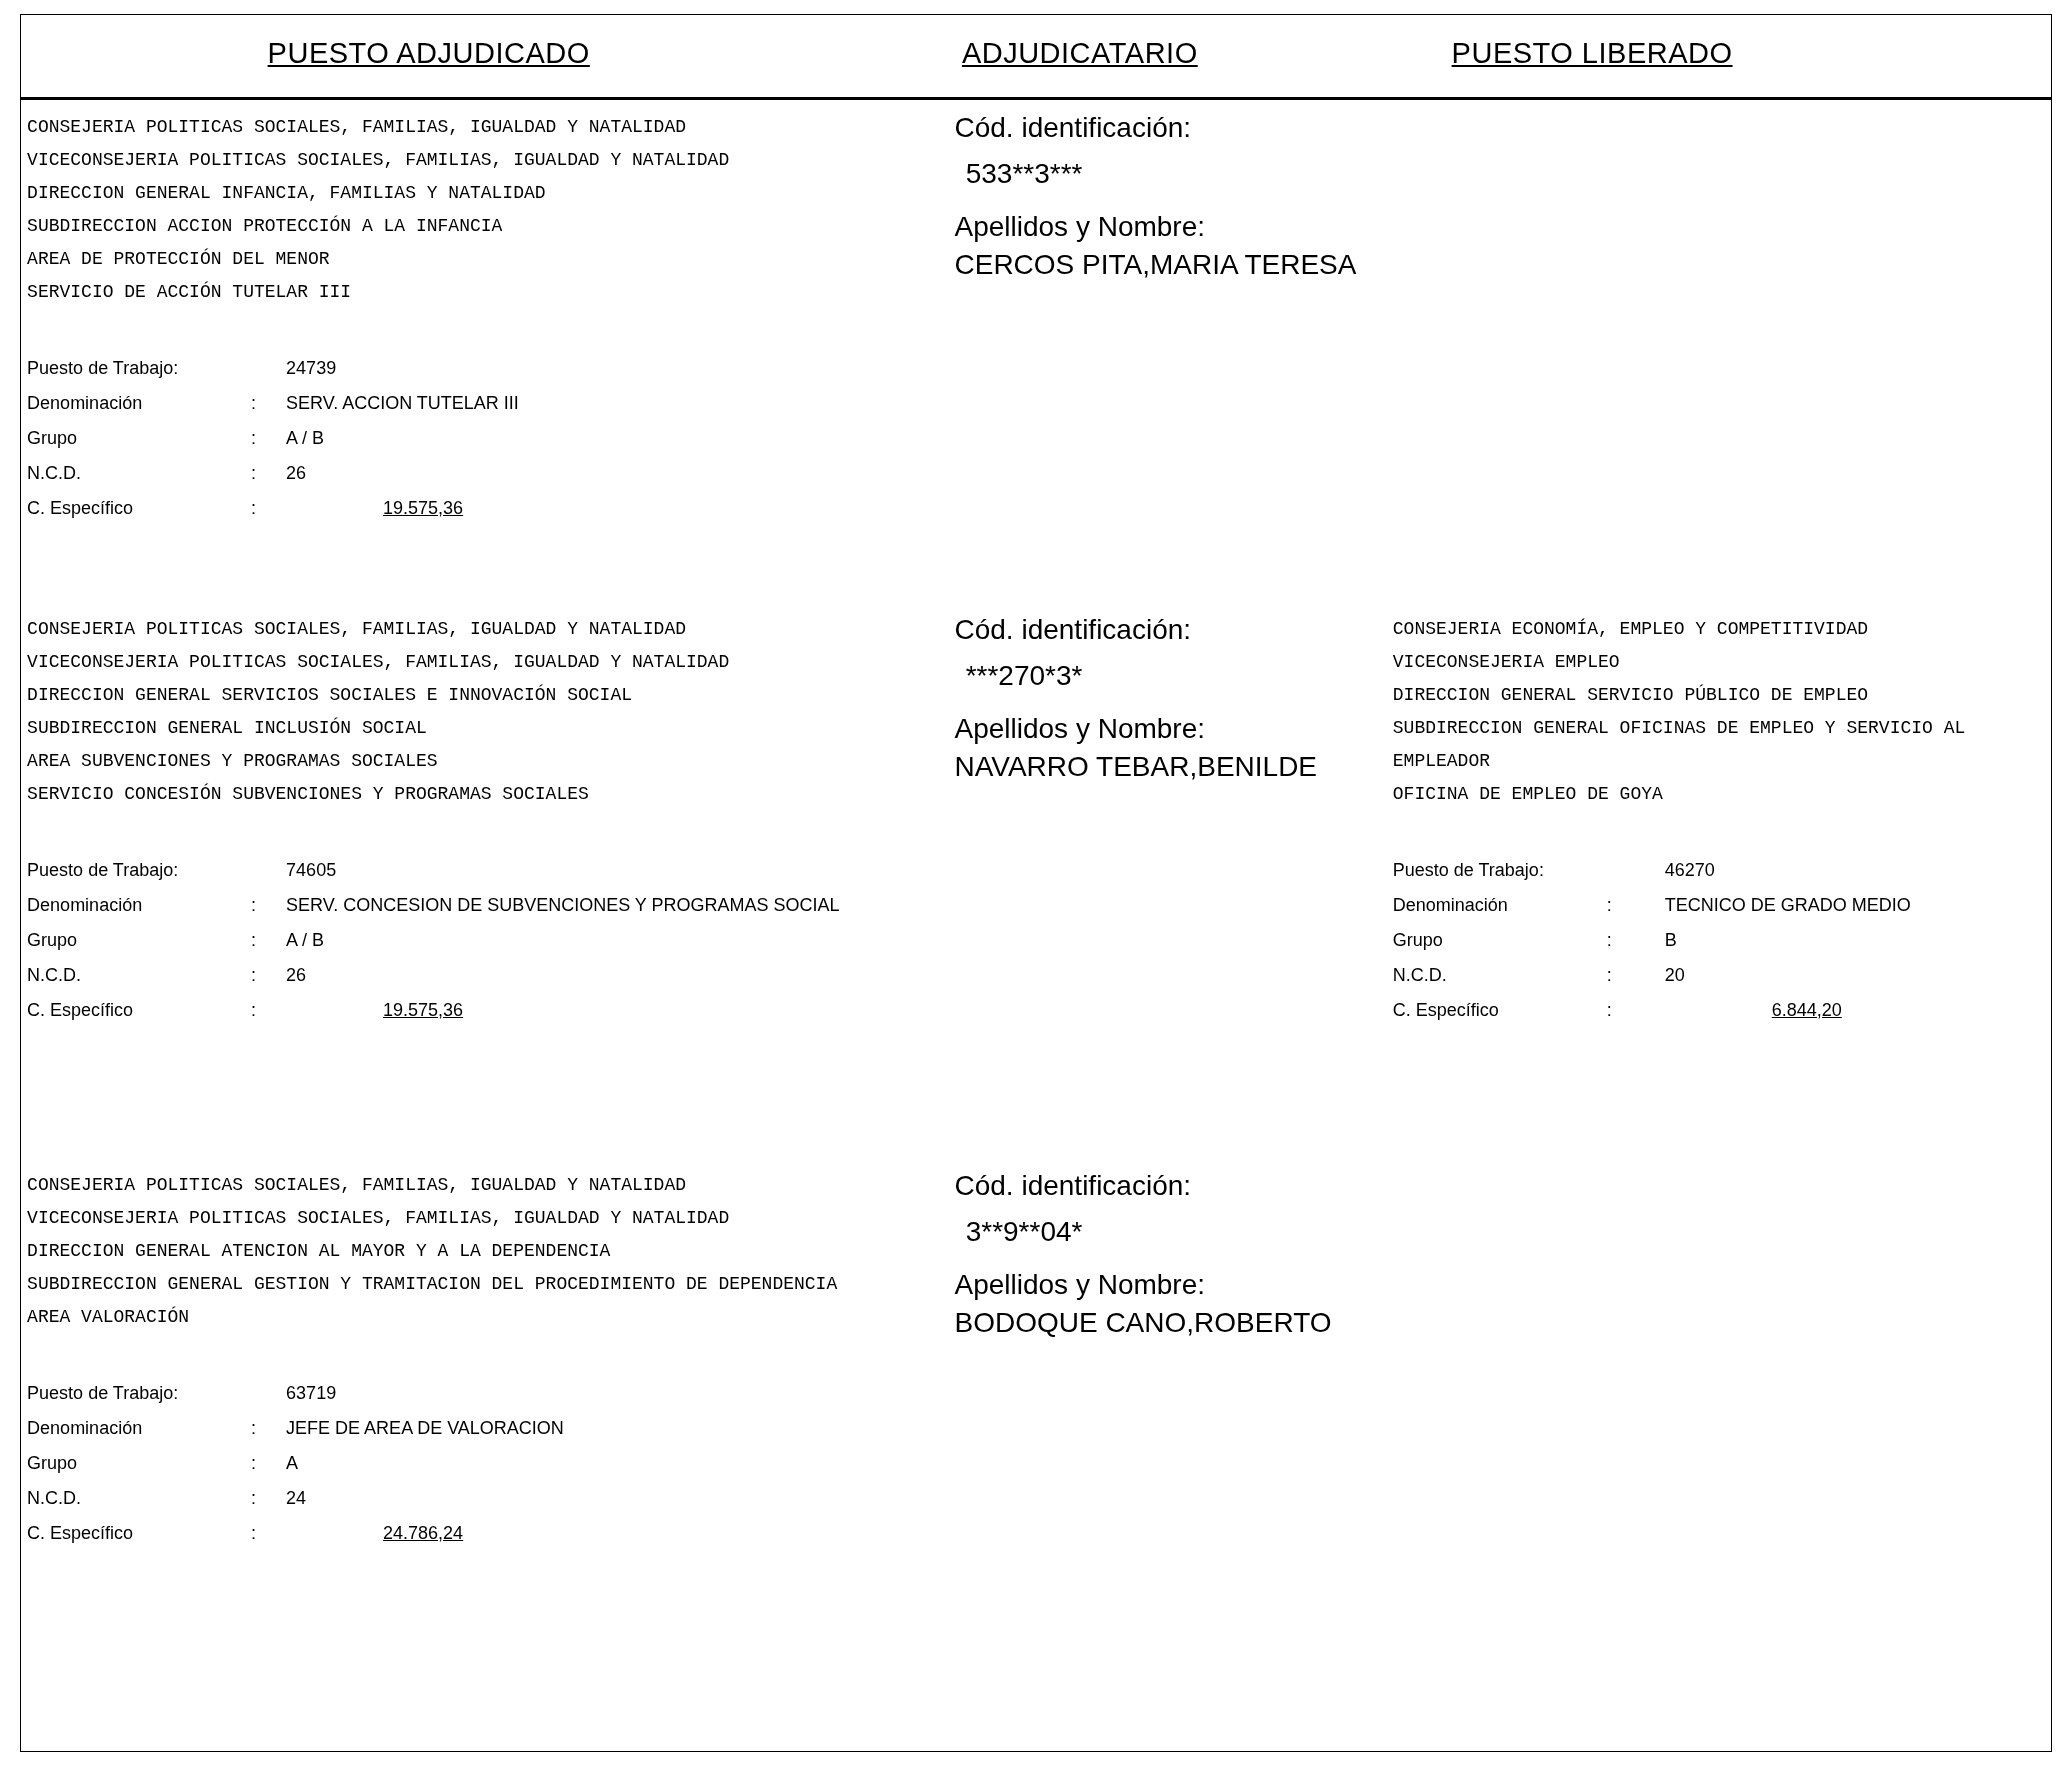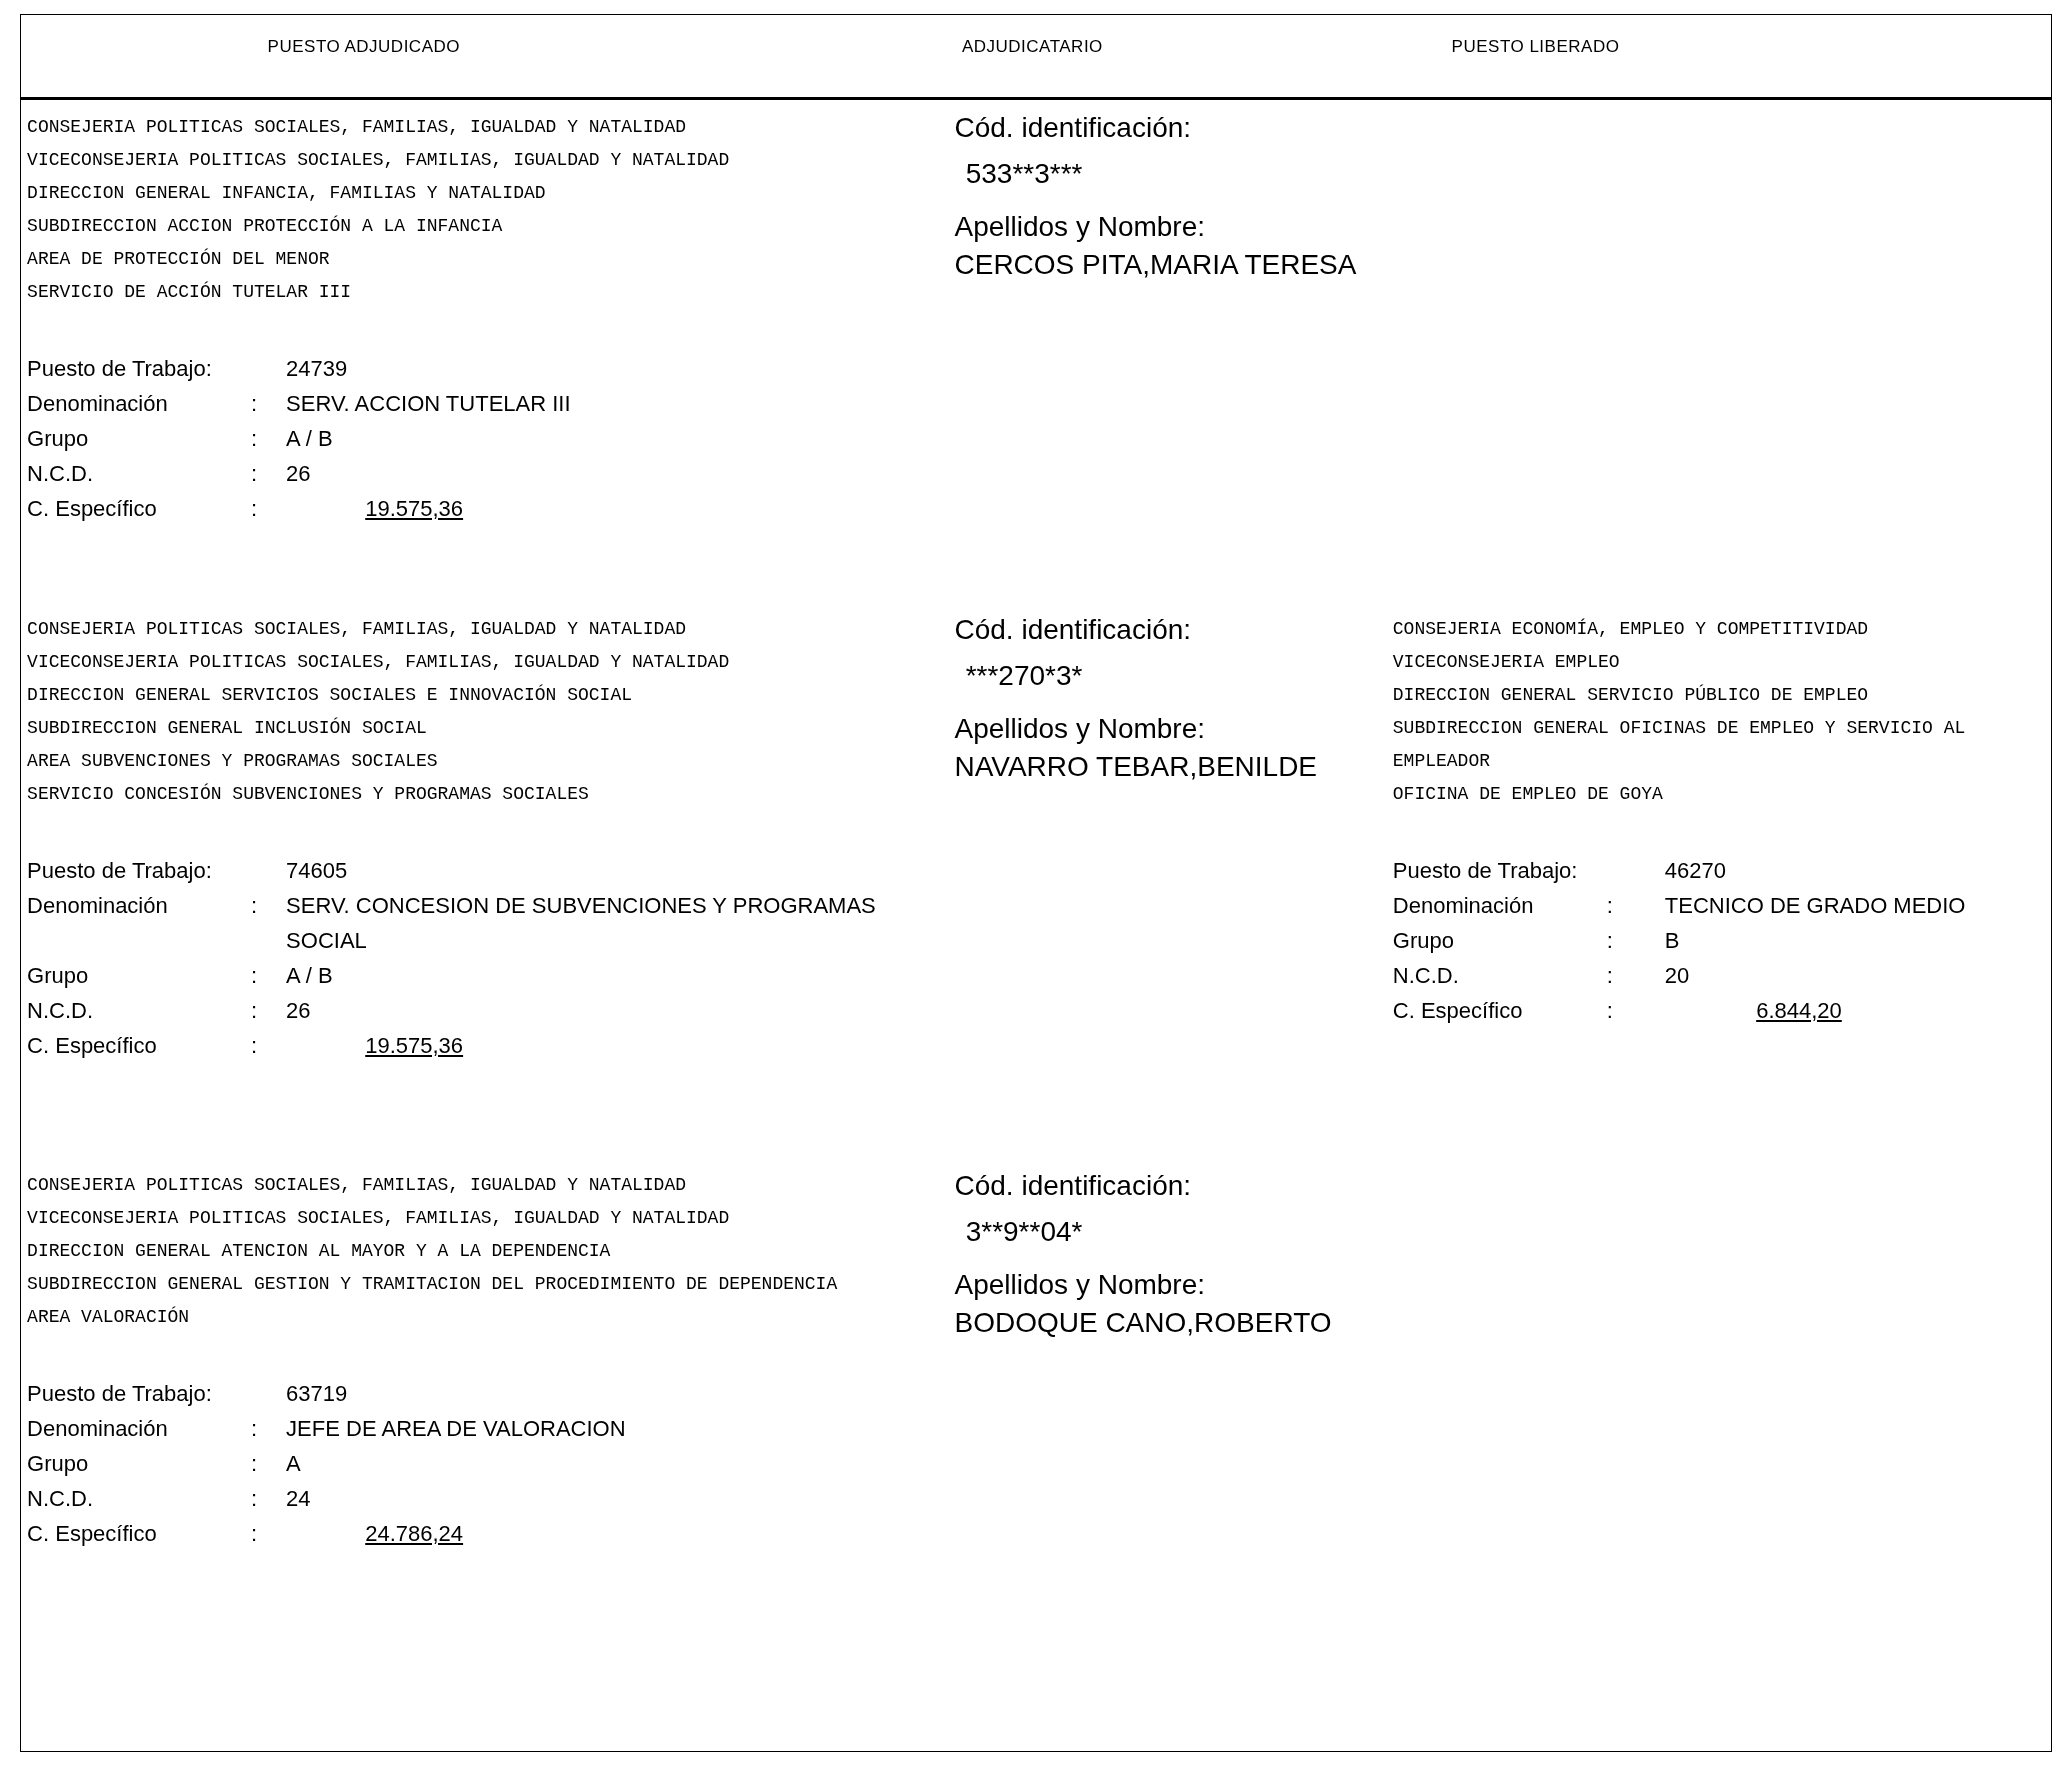--- a/index.html
+++ b/index.html
@@ -26,24 +26,25 @@
   }
   
   .thead {
     display: grid;
     grid-template-columns: 932px 429px 1fr;
     border-bottom: 3.7px solid #000000;
     min-height: 85px;
     box-sizing: border-box;
   }
   .th {
-    font-size: 17px;
+    font-size: 29px;
     letter-spacing: 0.5px;
     padding-top: 22.4px;
     white-space: nowrap;
+    text-decoration: underline;
   }
   .th.c1 { padding-left: 247px; }
   .th.c2 { padding-left: 9.3px; }
   .th.c3 { padding-left: 70px; }
   
   .tbody { display: flex; flex-direction: column; flex: 1; }
   .trow {
     display: grid;
     grid-template-columns: 932px 429px 1fr;
     box-sizing: border-box;
@@ -62,21 +63,21 @@
     line-height: 33px;
     letter-spacing: 0px;
     font-family: Liberation Mono, monospace;
   }
   .c1 .org p { max-width: 839px; }
   .c3 .org p { max-width: 601px; }
   
   .details { margin-top: 42px; }
   .drow {
     display: grid;
-    font-size: 22px;
+    font-size: 18px;
     line-height: 35px;
   }
   .c1 .drow { grid-template-columns: 224px 35px 1fr; }
   .c3 .drow { grid-template-columns: 214px 58px 1fr; }
   .dlabel { white-space: nowrap; }
   .dlabel.span2 { grid-column: 1 / 3; }
   .dvalue { white-space: normal; }
   .c1 .dvalue { max-width: 597px; }
   .c3 .dvalue { white-space: nowrap; }
   .dvalue.num {

